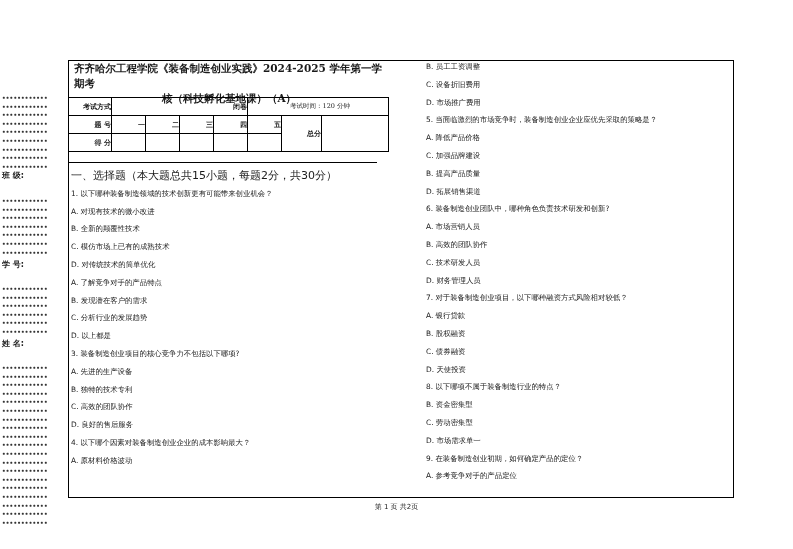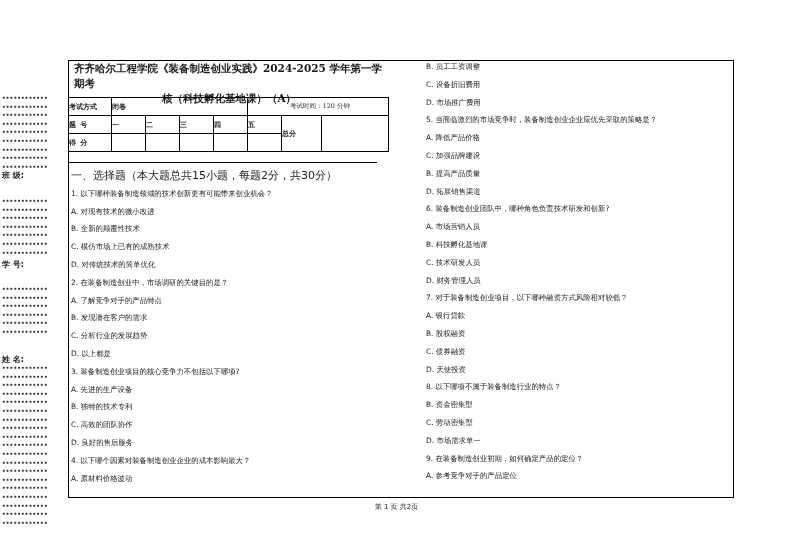--- a/index.html
+++ b/index.html
@@ -5,21 +5,21 @@
   html, body { margin:0; padding:0; background:#ffffff; }
   body { width:793px; height:549px; position:relative; overflow:hidden;
          font-family:"DejaVu Serif", "Liberation Serif", serif; color:#1a1a1a; }
   .binding { position:absolute; left:0; top:0; width:60px; height:549px; }
   .dots { position:absolute; left:2px; font-size:6px; letter-spacing:0.2px; line-height:8.6px; color:#333; white-space:pre; font-family:"DejaVu Sans Mono", monospace; font-weight:bold; }
   .bind-label { position:absolute; left:2px; font-size:8px; color:#222; font-family:"DejaVu Sans", sans-serif; font-weight:bold; }
   .frame { position:absolute; left:68px; top:60px; width:666px; height:438px; border:1.5px solid #000; box-sizing:border-box; }
   .title { position:absolute; left:74px; top:61px; width:310px; font-size:10.5px; font-weight:bold; line-height:15px; text-align:left; }
   .title .line2 { display:block; text-align:center; }
   table.score { position:absolute; left:68px; top:97px; border-collapse:collapse; font-size:7px; font-family:"DejaVu Sans", sans-serif; }
-  table.score td { border:1px solid #000; height:17px; padding:0; text-align:left; font-weight:bold;font-family:Liberation Mono, monospace; }
+  table.score td { border:1px solid #000; height:17px; padding:0; text-align:right; font-weight:bold; }
   table.score td.light { font-weight:normal; text-align:center; padding-left:4px; font-family:"DejaVu Serif", serif; font-size:6.5px; }
   .sep { position:absolute; left:68px; top:162px; width:309px; height:1px; background:#000; }
   .col { position:absolute; font-size:7.4px; line-height:17.8px; font-family:"DejaVu Sans", sans-serif; }
   .col .row { white-space:nowrap; height:17.8px; }
   .col .section { font-size:11px; }
   .footer { position:absolute; left:0; width:793px; top:502px; text-align:center; font-size:7px; font-family:"DejaVu Sans", sans-serif; }
 </style>
 </head>
 <body>
 
@@ -60,21 +60,21 @@
 ••••••••••••
 ••••••••••••
 ••••••••••••
 ••••••••••••
 ••••••••••••
 ••••••••••••
 ••••••••••••
 ••••••••••••</div>
     <div class="bind-label" style="top: 170px;">班 级:</div>
     <div class="bind-label" style="top: 259px;">学 号:</div>
-    <div class="bind-label" style="top: 338px; margin-top: 16px;">姓 名:</div>
+    <div class="bind-label" style="top: 338px;">姓 名:</div>
   </div>
 
 <div class="frame"></div>
 
 <div class="title">
   <span>齐齐哈尔工程学院《装备制造创业实践》2024-2025 学年第一学期考</span>
   <span class="line2">核（科技孵化基地课）（A）</span>
 </div>
 
 <table class="score">
@@ -107,21 +107,20 @@
 
 <div class="sep"></div>
 
 <div class="col" id="left-col" style="left:71px; top:167px;">
     <div class="row section">一、选择题（本大题总共15小题，每题2分，共30分）</div>
     <div class="row">1. 以下哪种装备制造领域的技术创新更有可能带来创业机会？</div>
     <div class="row">A. 对现有技术的微小改进</div>
     <div class="row">B. 全新的颠覆性技术</div>
     <div class="row">C. 模仿市场上已有的成熟技术</div>
     <div class="row">D. 对传统技术的简单优化</div>
-    <div class="row">2. 在装备制造创业中，市场调研的关键目的是？</div>
     <div class="row">A. 了解竞争对手的产品特点</div>
     <div class="row">B. 发现潜在客户的需求</div>
     <div class="row">C. 分析行业的发展趋势</div>
     <div class="row">D. 以上都是</div>
     <div class="row">3. 装备制造创业项目的核心竞争力不包括以下哪项?</div>
     <div class="row">A. 先进的生产设备</div>
     <div class="row">B. 独特的技术专利</div>
     <div class="row">C. 高效的团队协作</div>
     <div class="row">D. 良好的售后服务</div>
     <div class="row">4. 以下哪个因素对装备制造创业企业的成本影响最大？</div>
@@ -131,21 +130,21 @@
     <div class="row">B. 员工工资调整</div>
     <div class="row">C. 设备折旧费用</div>
     <div class="row">D. 市场推广费用</div>
     <div class="row">5. 当面临激烈的市场竞争时，装备制造创业企业应优先采取的策略是？</div>
     <div class="row">A. 降低产品价格</div>
     <div class="row">C. 加强品牌建设</div>
     <div class="row">B. 提高产品质量</div>
     <div class="row">D. 拓展销售渠道</div>
     <div class="row">6. 装备制造创业团队中，哪种角色负责技术研发和创新?</div>
     <div class="row">A. 市场营销人员</div>
-    <div class="row">B. 科技孵化基地课</div>
+    <div class="row">B. 高效的团队协作</div>
     <div class="row">C. 技术研发人员</div>
     <div class="row">D. 财务管理人员</div>
     <div class="row">7. 对于装备制造创业项目，以下哪种融资方式风险相对较低？</div>
     <div class="row">A. 银行贷款</div>
     <div class="row">B. 股权融资</div>
     <div class="row">C. 债券融资</div>
     <div class="row">D. 天使投资</div>
     <div class="row">8. 以下哪项不属于装备制造行业的特点？</div>
     <div class="row">B. 资金密集型</div>
     <div class="row">C. 劳动密集型</div>

